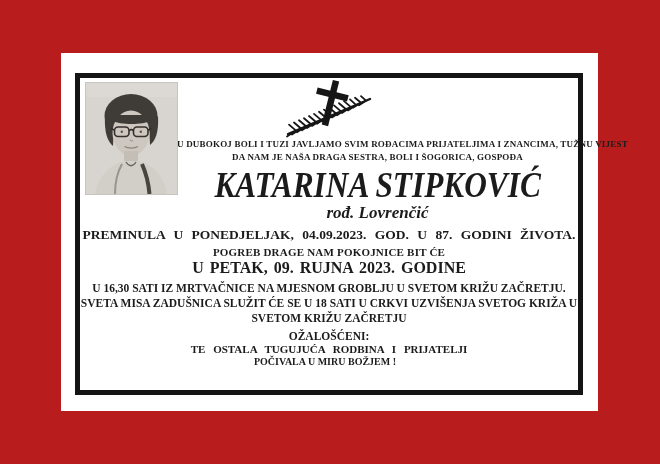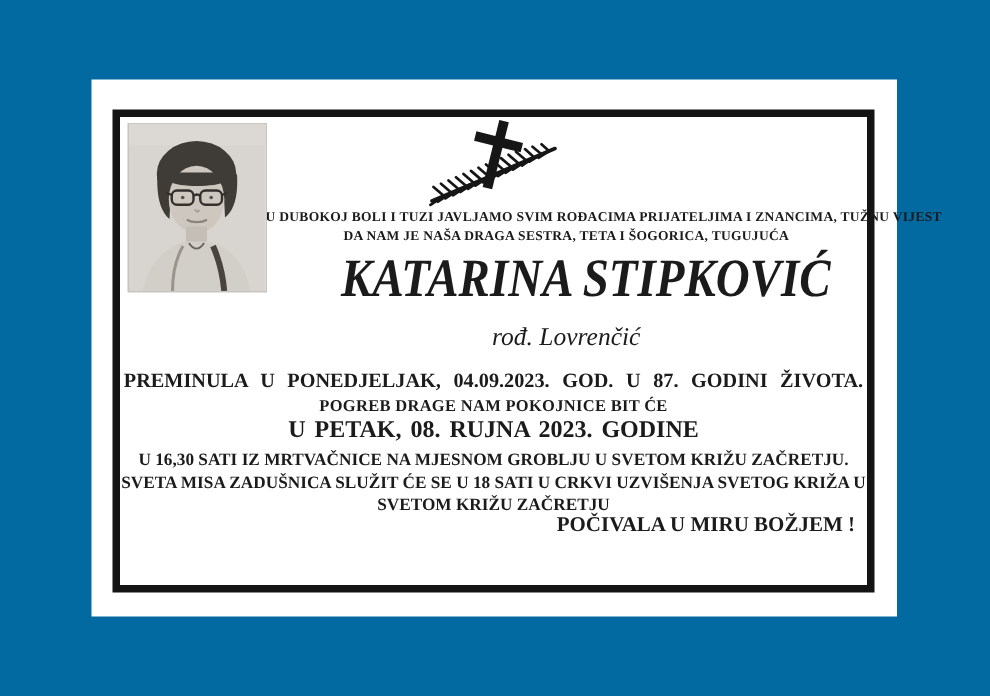--- a/index.html
+++ b/index.html
@@ -1,19 +1,19 @@
 <!DOCTYPE html>
 <html><head>
 <meta charset="utf-8">
 <style>
   html,body { margin:0; padding:0; }
   .page {
     position:relative;
     width:660px; height:464px;
-    background:#0369a1;
+    background:#b91c1c;
     overflow:hidden;
     font-family:"Liberation Serif", serif;
   }
   .card {
     position:absolute;
     left:61px; top:53px;
     width:537px; height:358px;
     background:#ffffff;
   }
   .frame {
@@ -37,42 +37,41 @@
     margin:0;
     font-size:9px; font-weight:bold;
     line-height:13px; letter-spacing:.2px;
     white-space:nowrap;
   }
   .name {
     margin:2px 0 0 0;
     font-size:36px; line-height:38px;
     font-weight:bold; font-style:italic;
     white-space:nowrap;
-    text-align:right;
   }
   .name > span { display:inline-block; transform:scaleX(.87); transform-origin:center; }
   .maiden {
-    margin:12px;
+    margin:0;
     font-size:17px; line-height:18px;
-    font-weight:normal; font-style:italic;
+    font-weight:bold; font-style:italic;
   }
   .body-block p { margin:0; font-weight:bold; white-space:nowrap; }
   .death   { margin-top:5px !important; font-size:13.5px; line-height:16px; word-spacing:5px; }
   .pogreb  { margin-top:3px !important; font-size:11px; line-height:13px; letter-spacing:.2px; }
   .petak   { font-size:16px; line-height:18px; word-spacing:2px; }
   .detail  { font-size:11.5px; line-height:15px; }
   .detail1 { margin-top:4px !important; }
   .mourn-label { margin-top:3px !important; font-size:11.5px; line-height:14px; }
   .mourn   { font-size:11px; line-height:13px; word-spacing:5px; }
   .mourn1  { margin-top:2px !important; }
   .closing {
     margin:0; margin-top:-1px;
-    font-size:14px; line-height:12px;
+    font-size:10px; line-height:12px;
     font-weight:bold;
-    text-align:right; padding-right:8px;
+    padding-right:8px;
   }
 </style>
 </head>
 <body>
 
 <div class="page">
   <div class="card">
     <div class="frame">
 
       <div class="photo">
@@ -130,30 +129,32 @@
                      M67 27.1 L60 21.1 M67 27.1 L58 33.1
                      M72 24.9 L66 19.4 M72 24.9 L64 30.4
                      M77 22.8 L71 17.8 M77 22.8 L69 27.8
                      M82 20.7 L77 16.2 M82 20.7 L75 25.2" stroke-width="1.8"></path>
           </g>
         </svg>
       </div>
 
       <div class="header-block">
         <p class="intro">U DUBOKOJ BOLI I TUZI JAVLJAMO SVIM ROĐACIMA PRIJATELJIMA I ZNANCIMA, TUŽNU VIJEST</p>
-        <p class="intro">DA NAM JE NAŠA DRAGA SESTRA, TETA I ŠOGORICA, TUGUJUĆA</p>
+        <p class="intro">DA NAM JE NAŠA DRAGA SESTRA, BOLI I ŠOGORICA, GOSPOĐA</p>
         <h1 class="name"><span>KATARINA STIPKOVIĆ</span></h1>
         <p class="maiden">rođ. Lovrenčić</p>
       </div>
 
       <div class="body-block">
         <p class="death">PREMINULA U PONEDJELJAK, 04.09.2023. GOD. U 87. GODINI ŽIVOTA.</p>
         <p class="pogreb">POGREB DRAGE NAM POKOJNICE BIT ĆE</p>
-        <p class="petak">U PETAK, 08. RUJNA 2023. GODINE</p>
+        <p class="petak">U PETAK, 09. RUJNA 2023. GODINE</p>
         <p class="detail detail1">U 16,30 SATI IZ MRTVAČNICE NA MJESNOM GROBLJU U SVETOM KRIŽU ZAČRETJU.</p>
         <p class="detail">SVETA MISA ZADUŠNICA SLUŽIT ĆE SE U 18 SATI U CRKVI UZVIŠENJA SVETOG KRIŽA U</p>
         <p class="detail">SVETOM KRIŽU ZAČRETJU</p>
+        <p class="mourn-label">OŽALOŠĆENI:</p>
+        <p class="mourn">TE OSTALA TUGUJUĆA RODBINA I PRIJATELJI</p>
         <p class="closing">POČIVALA U MIRU BOŽJEM !</p>
       </div>
 
     </div>
   </div>
 </div>
 
 </body></html>

